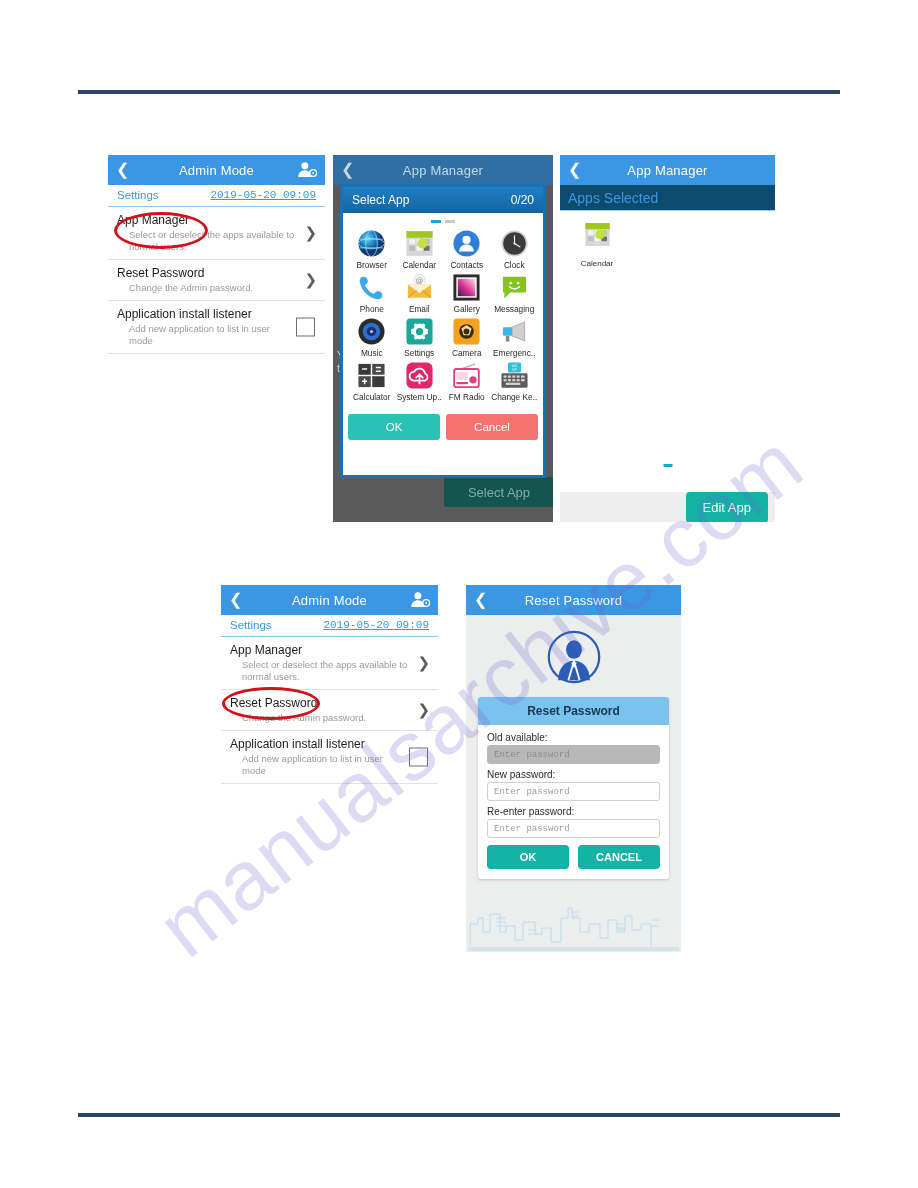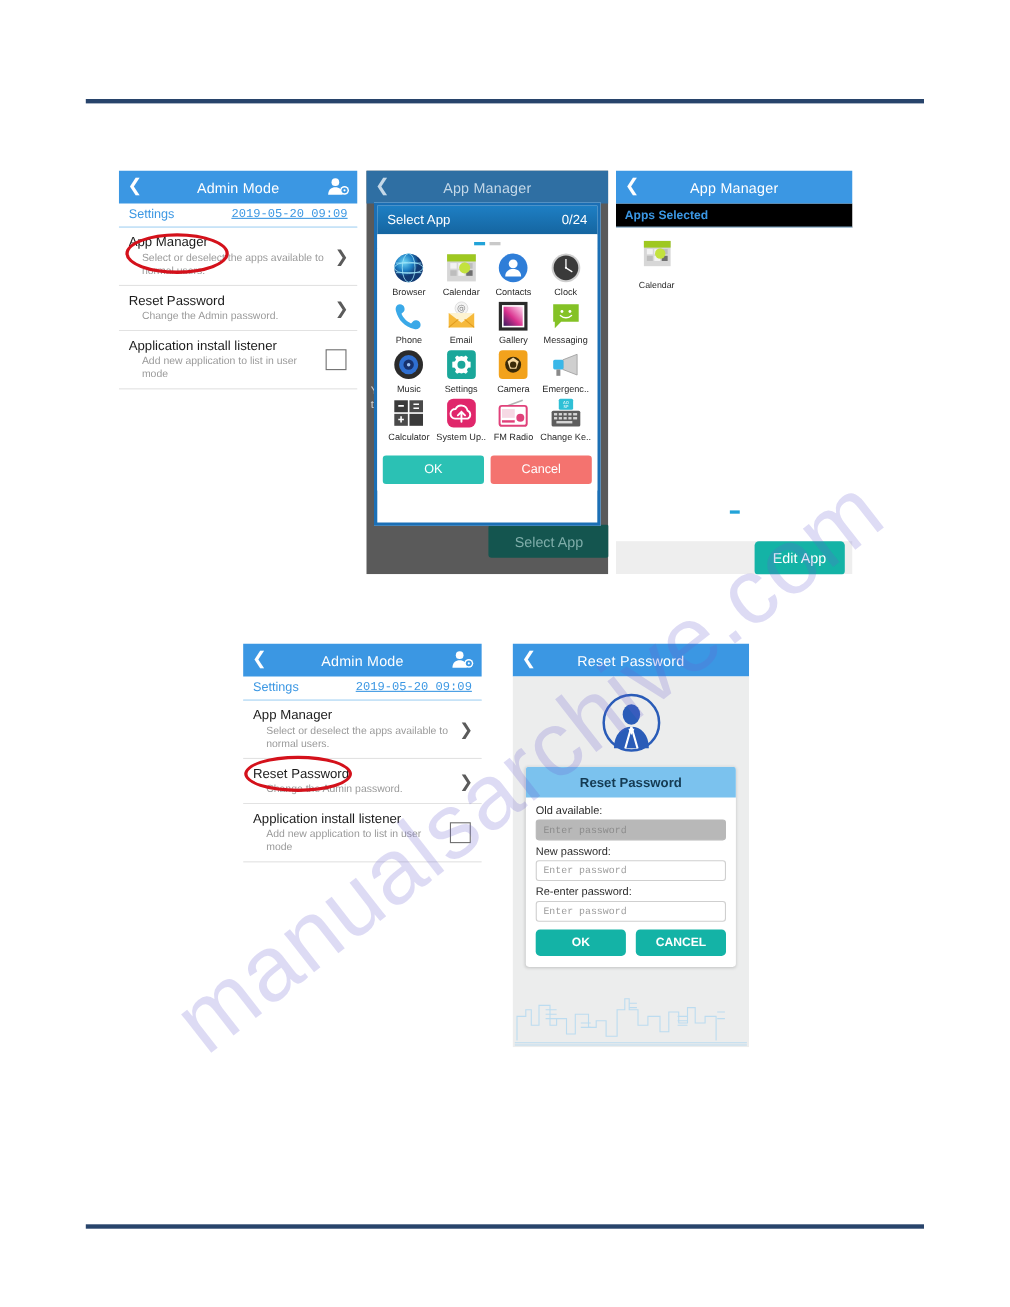--- a/index.html
+++ b/index.html
@@ -251,23 +251,22 @@
     font-size: 11.5px;
   }
   .btn-ok { background: #2bc1b4; }
   .btn-cancel { background: #f4736f; }
 
   
   .apps-sel-bar {
     padding: 5px 8px 4px 8px;
     border-bottom: 1px solid #9ccdf2;
     color: #3b97e3;
-    font-size: 11px;
-    background: #000000;
-    font-weight: bold;
+    font-size: 14px;
+    background: #0c4a6e;
   }
   .sel-grid {
     padding: 10px 0 0 14px;
     background: #fff;
   }
   .sel-cell { width: 46px; text-align: center; }
   .sel-cell .app-ico { width: 27px; height: 27px; margin: 0 auto 2px auto; }
   .sel-cell .app-lbl { font-size: 8px; }
   .pager-dot {
     position: absolute;
@@ -421,21 +420,21 @@
 
   <div class="ghost-text" style="top:195px;">Y</div>
   <div class="ghost-text" style="top:208px;">th</div>
 
   <div class="ghost-btn" style="left:111px; top:322px; width:110px; height:30px;">Select App</div>
 
   <div class="dialog" style="left:7px; top:29px; width:206px; height:294px;">
 
     <div class="dlg-hdr">
       <span>Select App</span>
-      <span>0/24</span>
+      <span>0/20</span>
     </div>
 
     <div class="dots">
       <span class="dot on"></span>
       <span class="dot"></span>
     </div>
 
     <div class="app-grid">
 
       <div class="app-cell">

